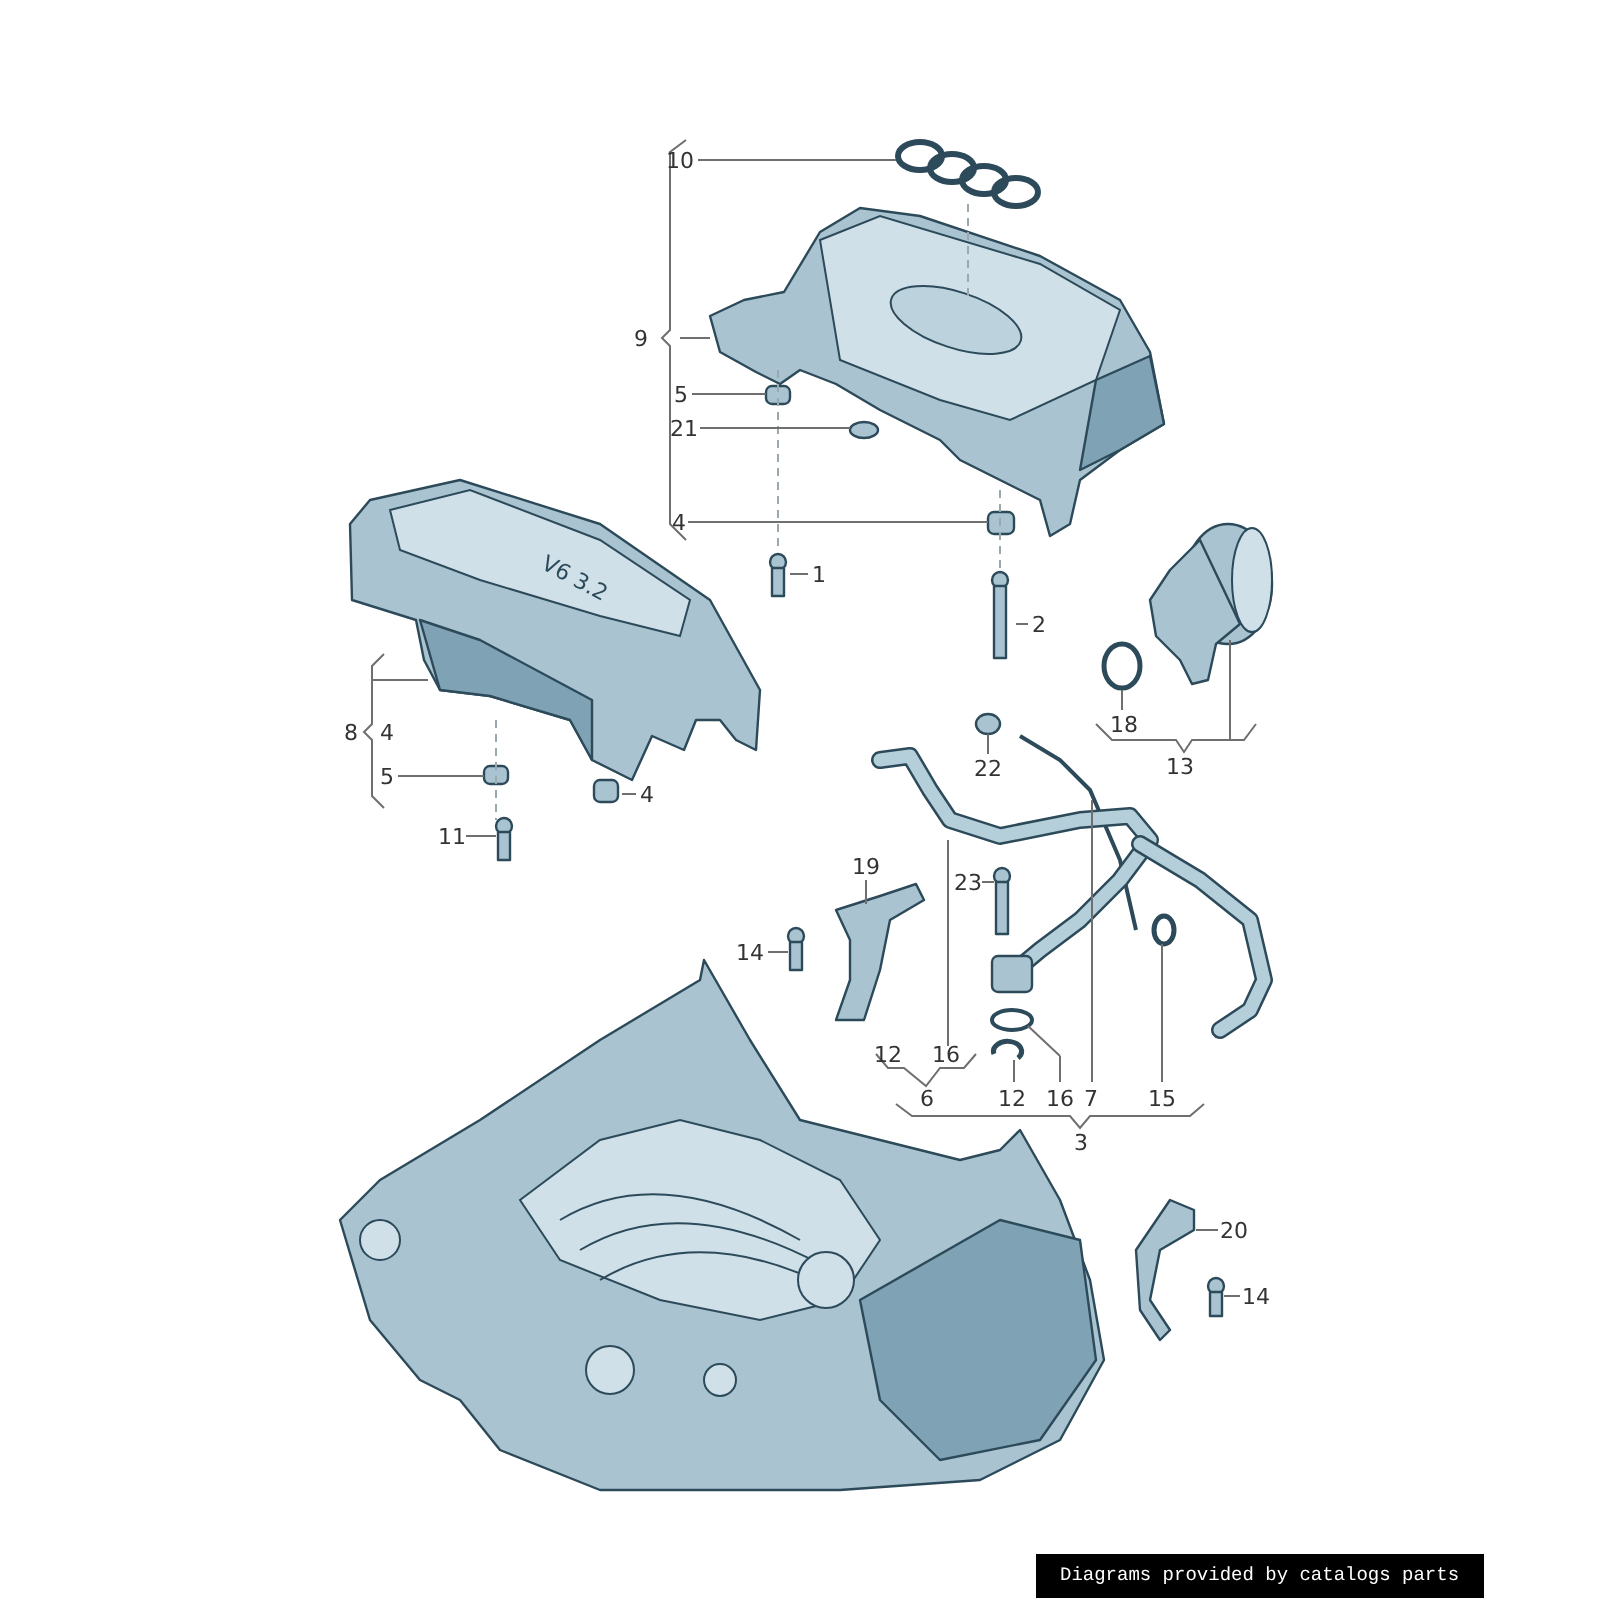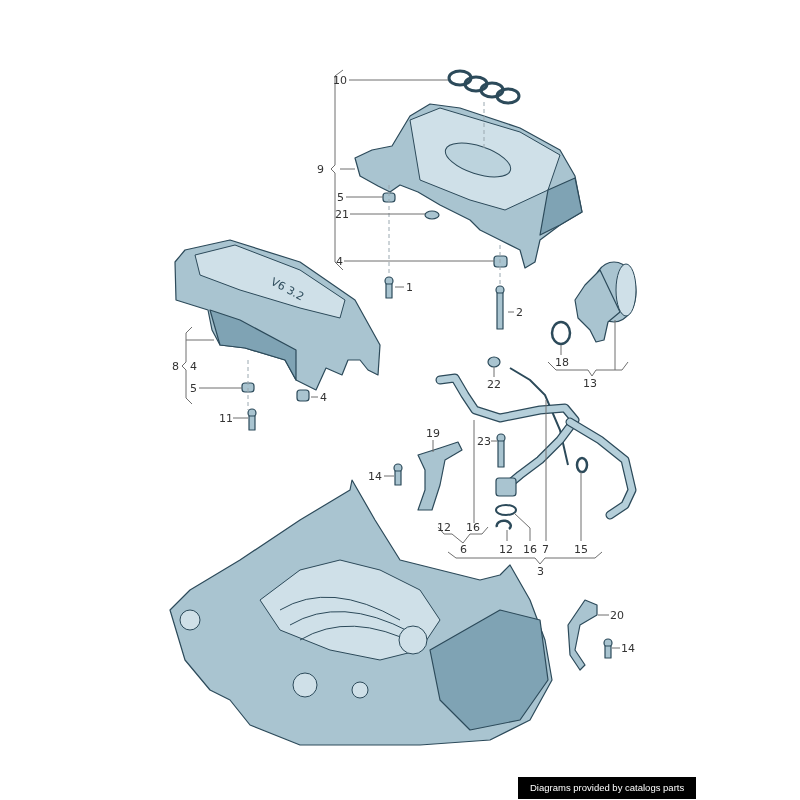--- a/index.html
+++ b/index.html
@@ -8,21 +8,21 @@
   .callout { font-family:"DejaVu Sans", sans-serif; font-size:11px; fill:#333333; }
   .lead { stroke:#6f6f6f; stroke-width:1; fill:none; }
   .dash { stroke:#9aa8b0; stroke-width:1; stroke-dasharray:4 3; fill:none; }
   .part { fill:#a9c4d0; stroke:#2c4a5a; stroke-width:1.2; stroke-linejoin:round; }
   .part-dark { fill:#7fa3b4; stroke:#2c4a5a; stroke-width:1.2; stroke-linejoin:round; }
   .part-light { fill:#cfe0e8; stroke:#2c4a5a; stroke-width:1; }
   .hose { fill:none; stroke:#2c4a5a; stroke-width:9; stroke-linecap:round; stroke-linejoin:round; }
   .hose-in { fill:none; stroke:#b5cfda; stroke-width:6.5; stroke-linecap:round; stroke-linejoin:round; }
   .credit {
     position:absolute; left:518px; top:777px; height:22px; padding:0 12px;
-    background:#000000; color:#ffffff; font-family:Liberation Sans, sans-serif;
+    background:#000000; color:#ffffff; font-family:Liberation Mono, monospace;
     font-size:9.5px; line-height:22px; white-space:nowrap;
   }
 </style>
 </head>
 <body>
 
 <svg id="diagram" viewBox="0 0 800 800" xmlns="http://www.w3.org/2000/svg">
 
   <g>
     <path class="part" d="M355,158 L372,150 L392,146 L410,116 L430,104 L460,108 L520,128 L560,150 L575,176 L582,212 L560,225 L540,240 L535,262 L525,268 L520,250 L500,240 L480,230 L470,220 L440,205 L418,192 L400,185 L390,192 L378,186 L360,176 Z"></path>

